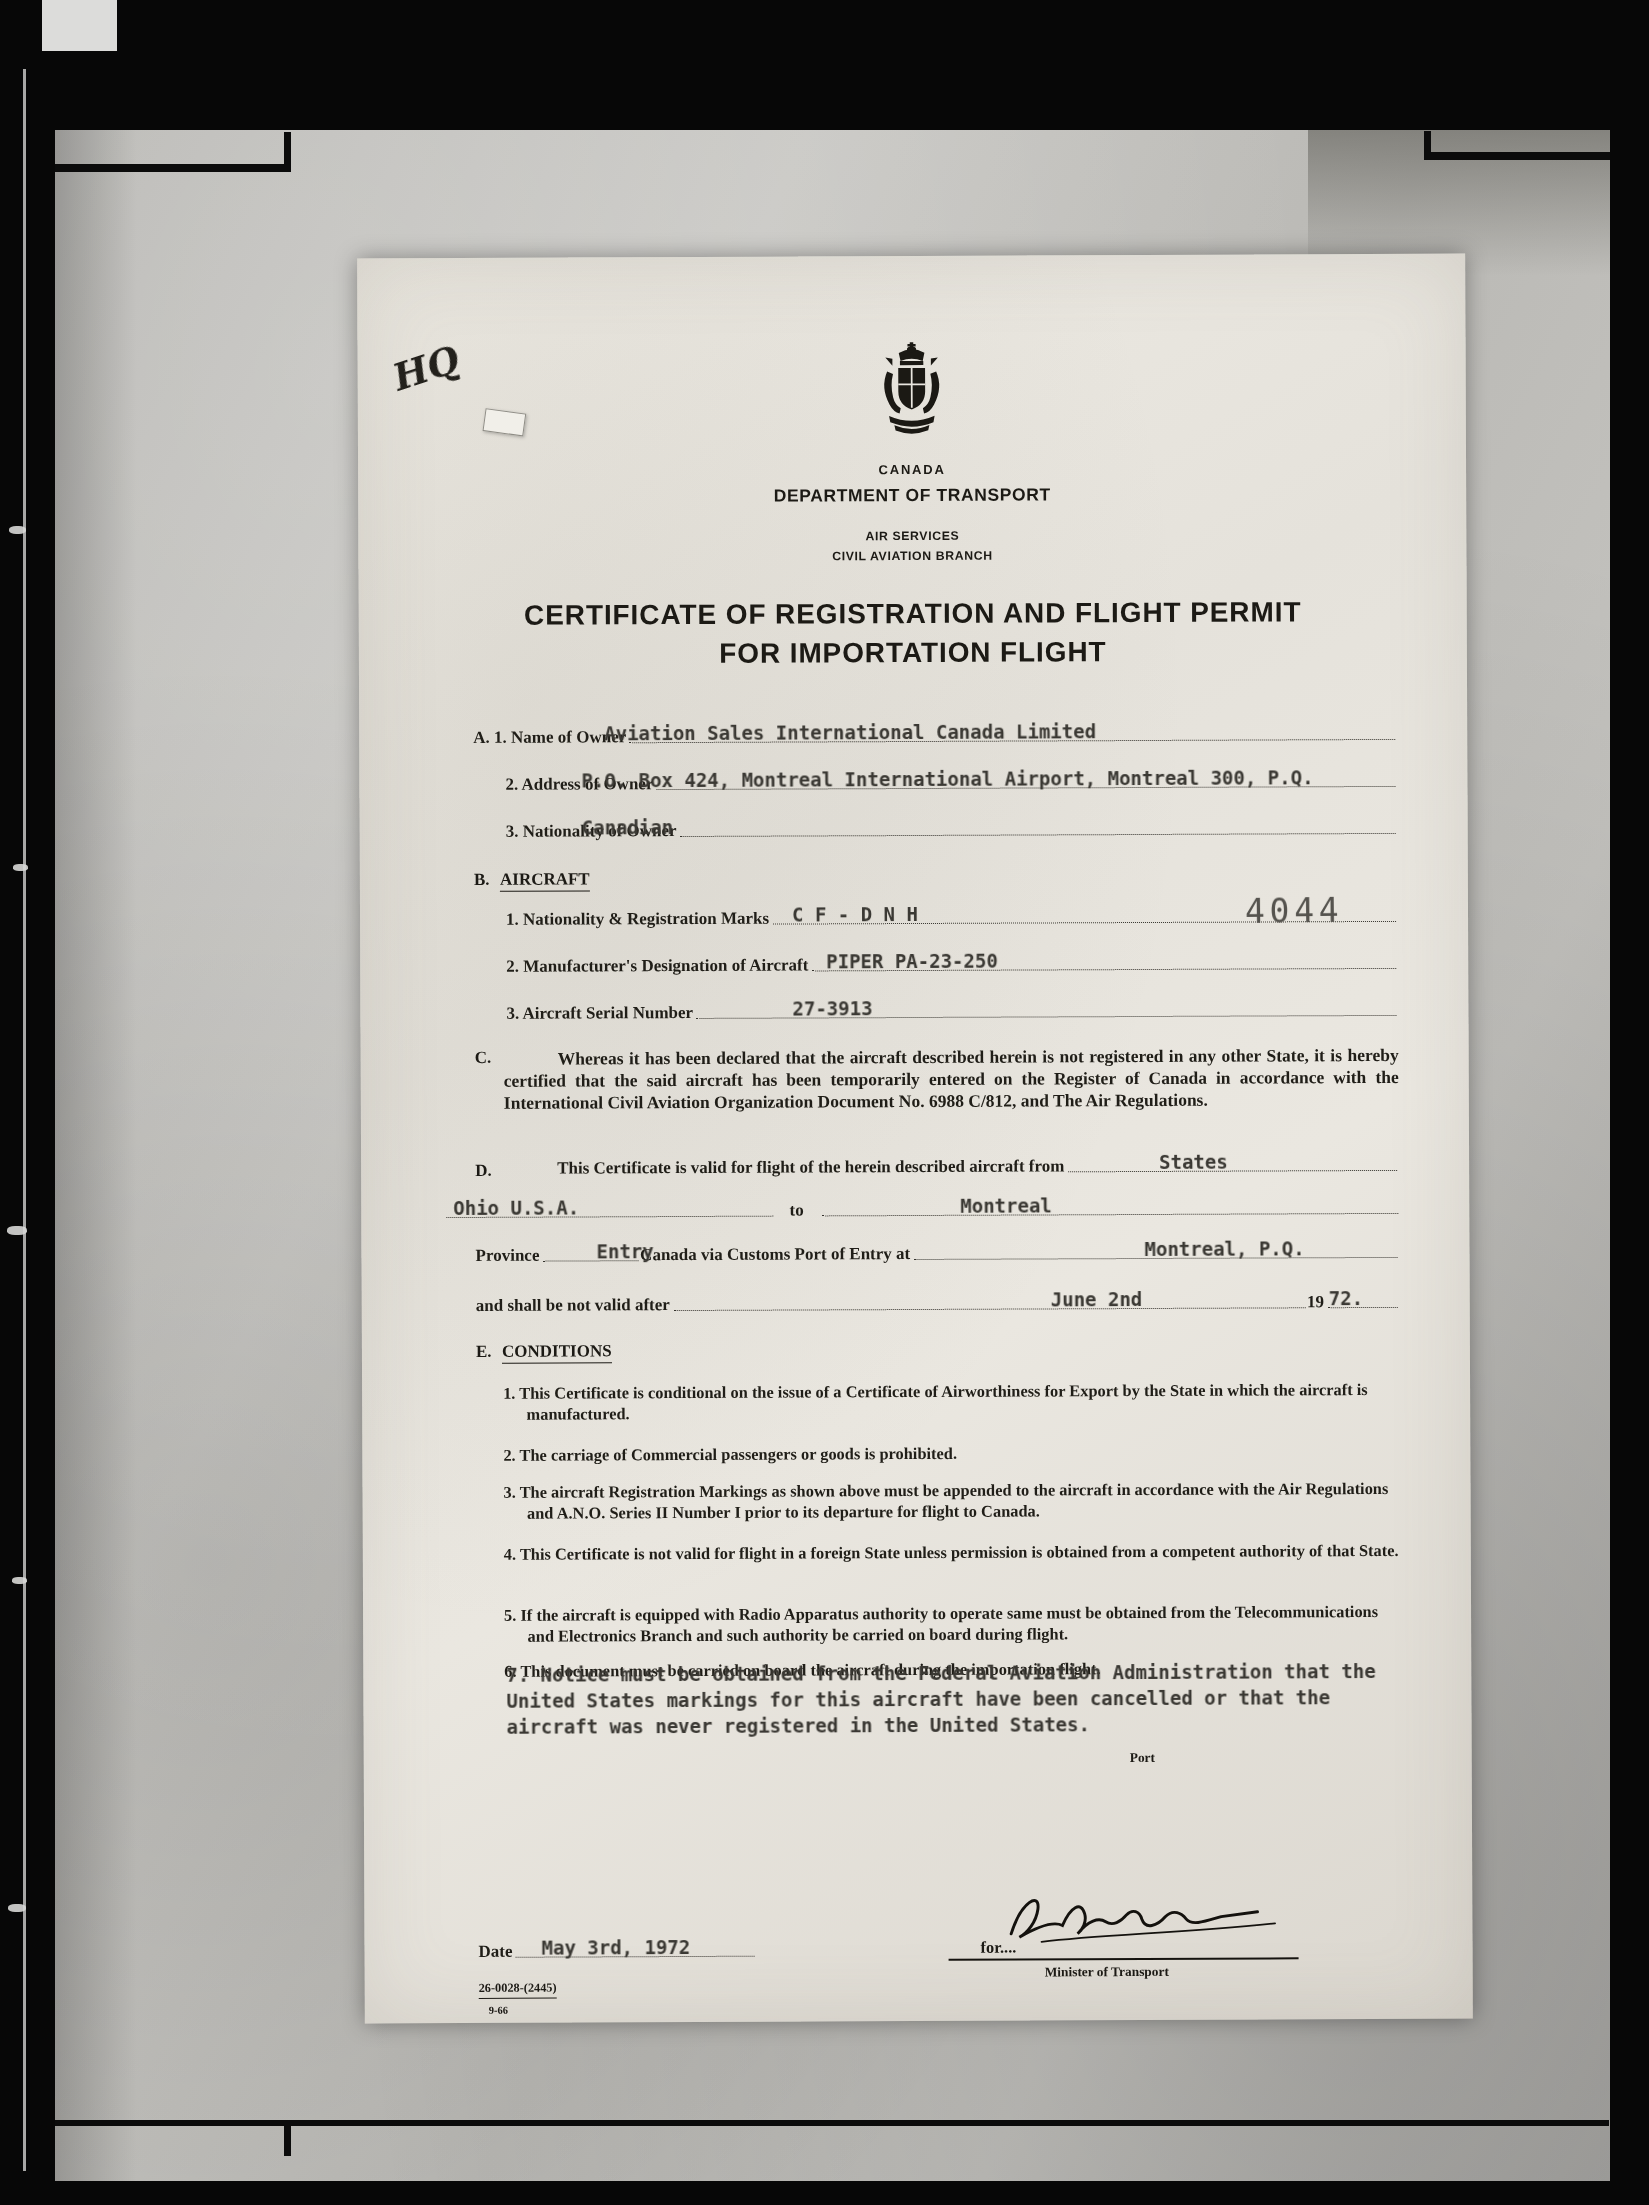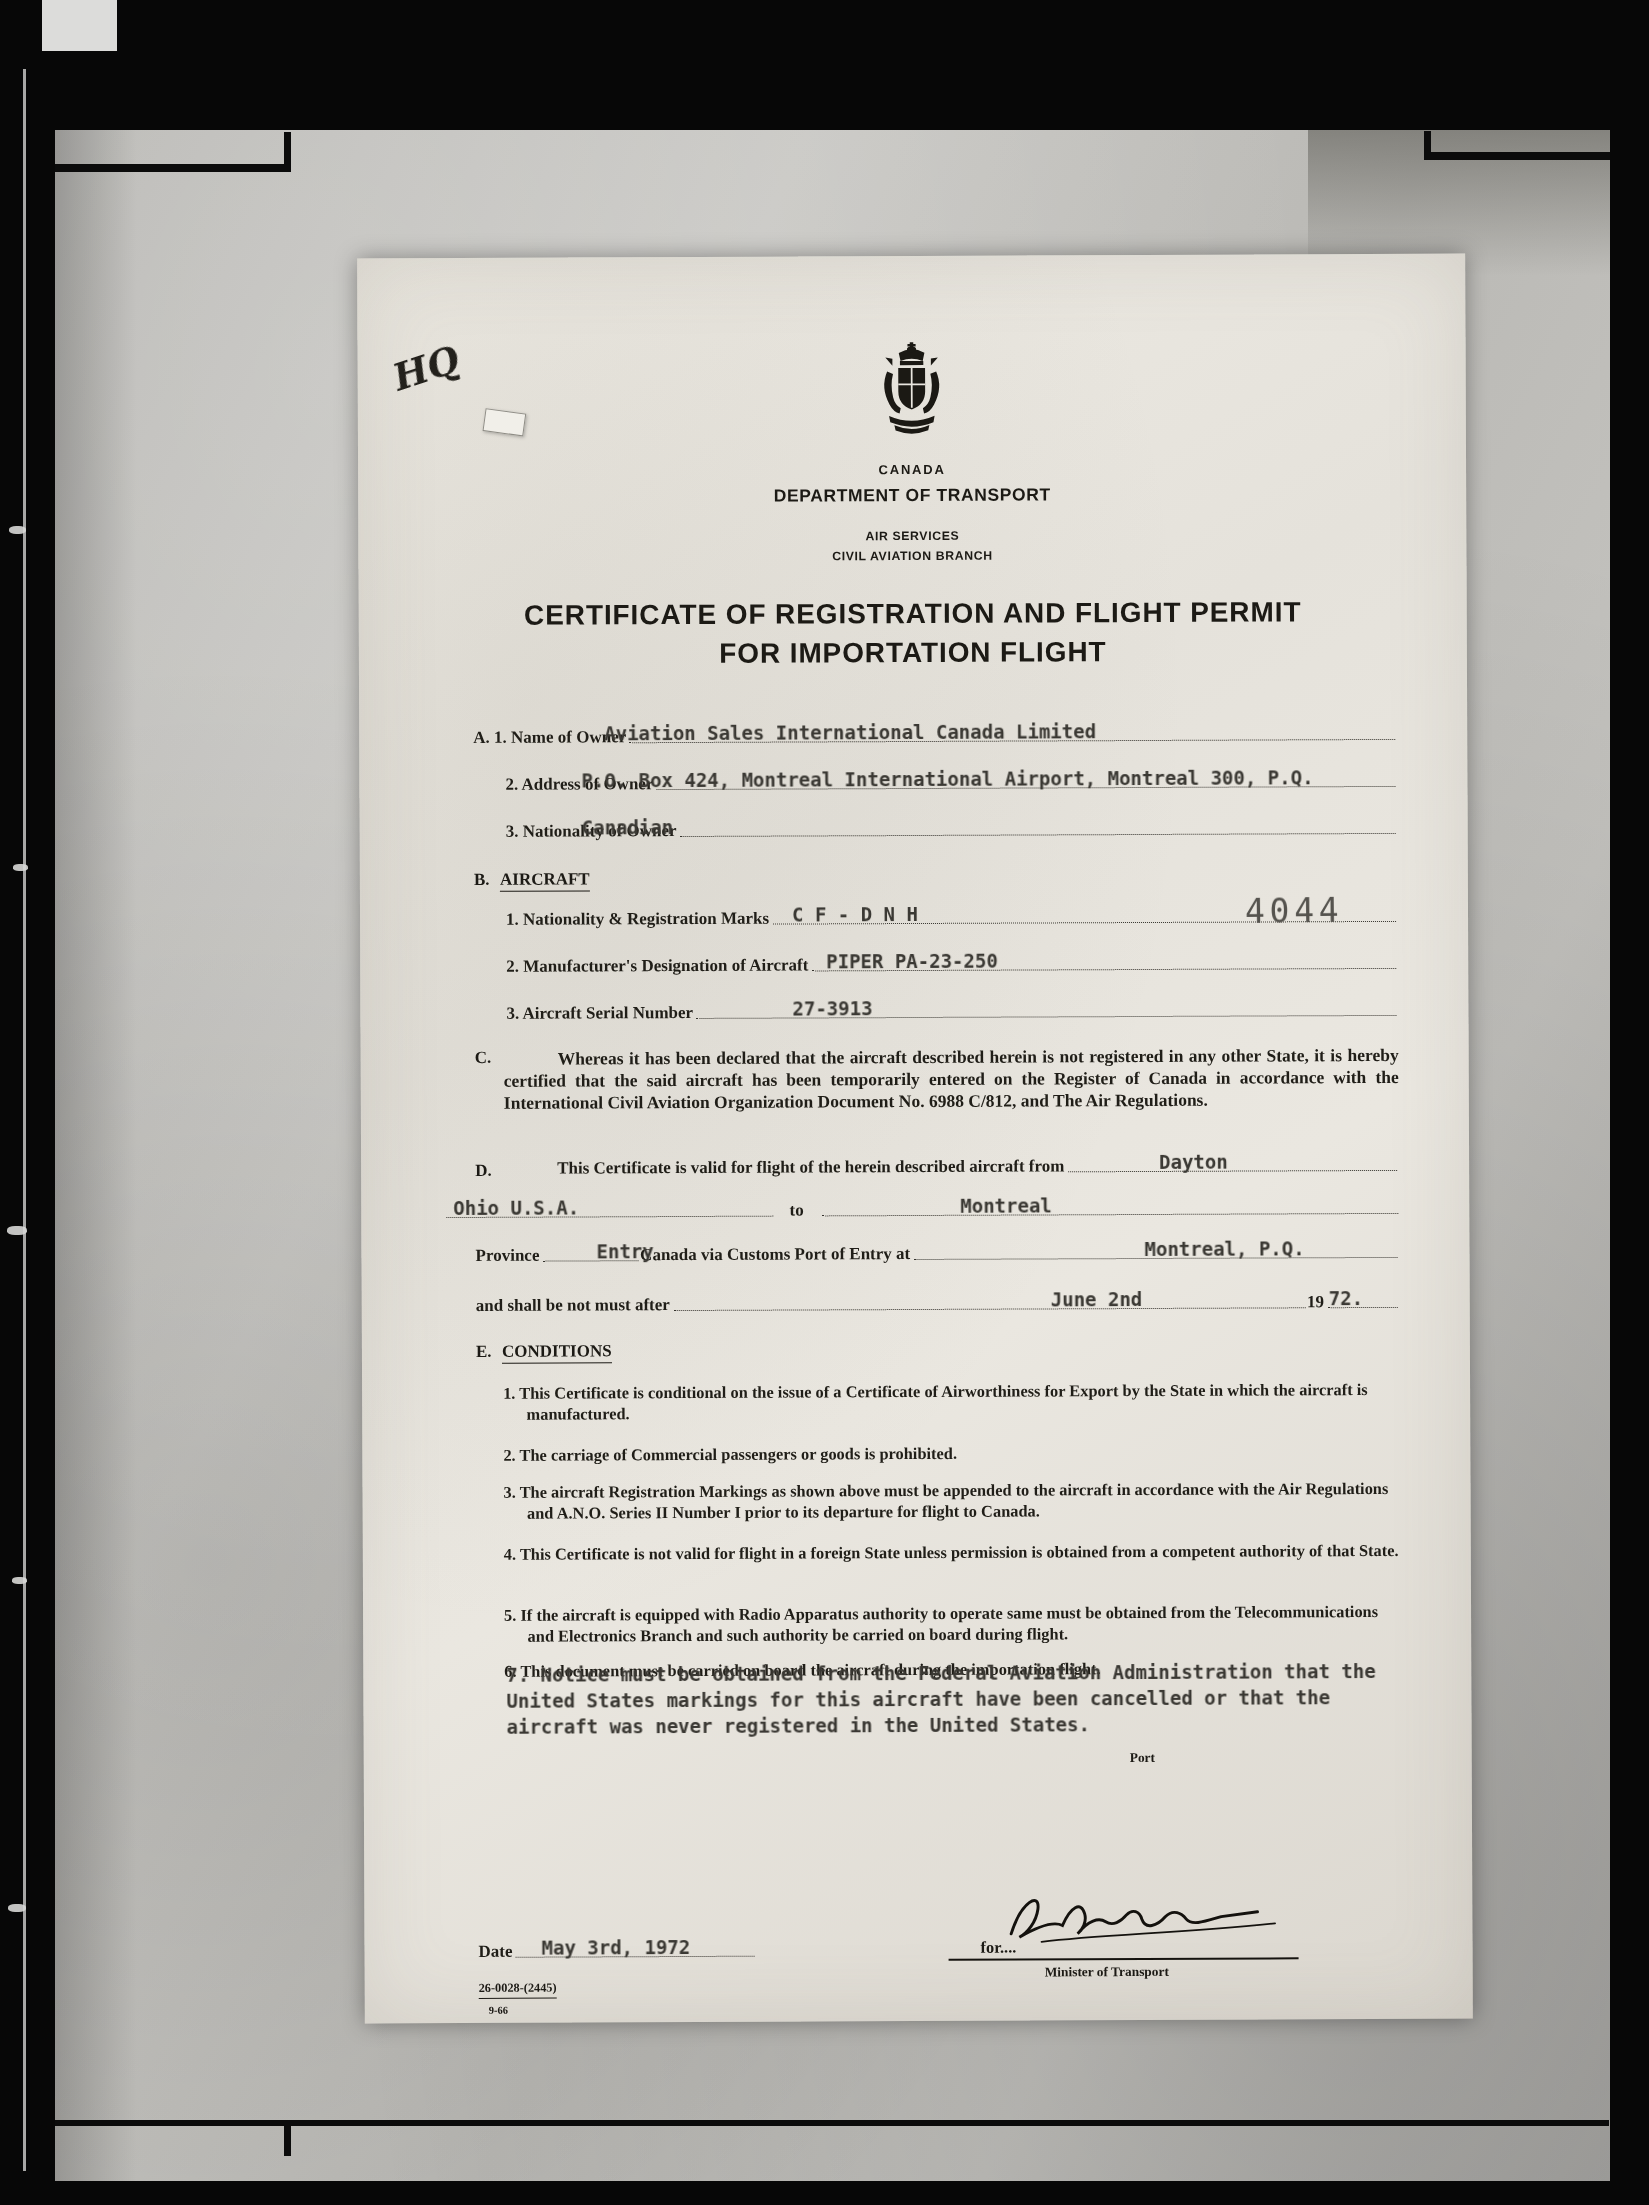--- a/index.html
+++ b/index.html
@@ -152,39 +152,39 @@
     <span class="typed tv" style="left:286px;">27-3913</span>
   </div>
 
   <span class="sec" style="left:114px; top:790px;">C.</span>
   <div class="para" style="left:143px; top:790px; width:895px; text-indent:54px;">Whereas it has been declared that the aircraft described herein is not registered in any other State, it is hereby certified that the said aircraft has been temporarily entered on the Register of Canada in accordance with the International Civil Aviation Organization Document No. 6988 C/812, and The Air Regulations.</div>
 
   <span class="sec" style="left:114px; top:903px;">D.</span>
   <div class="frow" style="left:196px; top:898px; width:841px;">
     <span class="lbl">This Certificate is valid for flight of the herein described aircraft from</span>
     <span class="dots"></span>
-    <span class="typed tv" style="left:602px;">Dayton</span>
+    <span class="typed tv" style="left:602px;">States</span>
   </div>
   <div class="frow" style="left:85px; top:941px; width:953px;">
     <span class="dots fx" style="width:327px; margin-left:0;"></span>
     <span class="lbl" style="padding:0 15px 4.7px;">to</span>
     <span class="dots"></span>
     <span class="typed tv" style="left:7px;">Ohio U.S.A.</span>
     <span class="typed tv" style="left:514px;">Montreal</span>
   </div>
   <div class="frow" style="left:114px; top:985px; width:923px;">
     <span class="lbl">Province</span>
     <span class="dots fx" style="width:96px;"></span>
     <span class="lbl">Canada via Customs Port of Entry at</span>
     <span class="dots"></span>
     <span class="typed tv" style="left:121px;">Entry</span>
     <span class="typed tv" style="left:669px;">Montreal, P.Q.</span>
   </div>
   <div class="frow" style="left:114px; top:1035px; width:923px;">
-    <span class="lbl">and shall be not must after</span>
+    <span class="lbl">and shall be not valid after</span>
     <span class="dots"></span>
     <span class="lbl">19</span>
     <span class="dots fx" style="width:70px;"></span>
     <span class="typed tv" style="left:575px;">June 2nd</span>
     <span class="typed tv" style="left:853px;text-align:center;">72.</span>
   </div>
 
   <div class="sec" style="left:114px; top:1084px;">
     <span>E.</span><span class="hu">CONDITIONS</span>
   </div>

